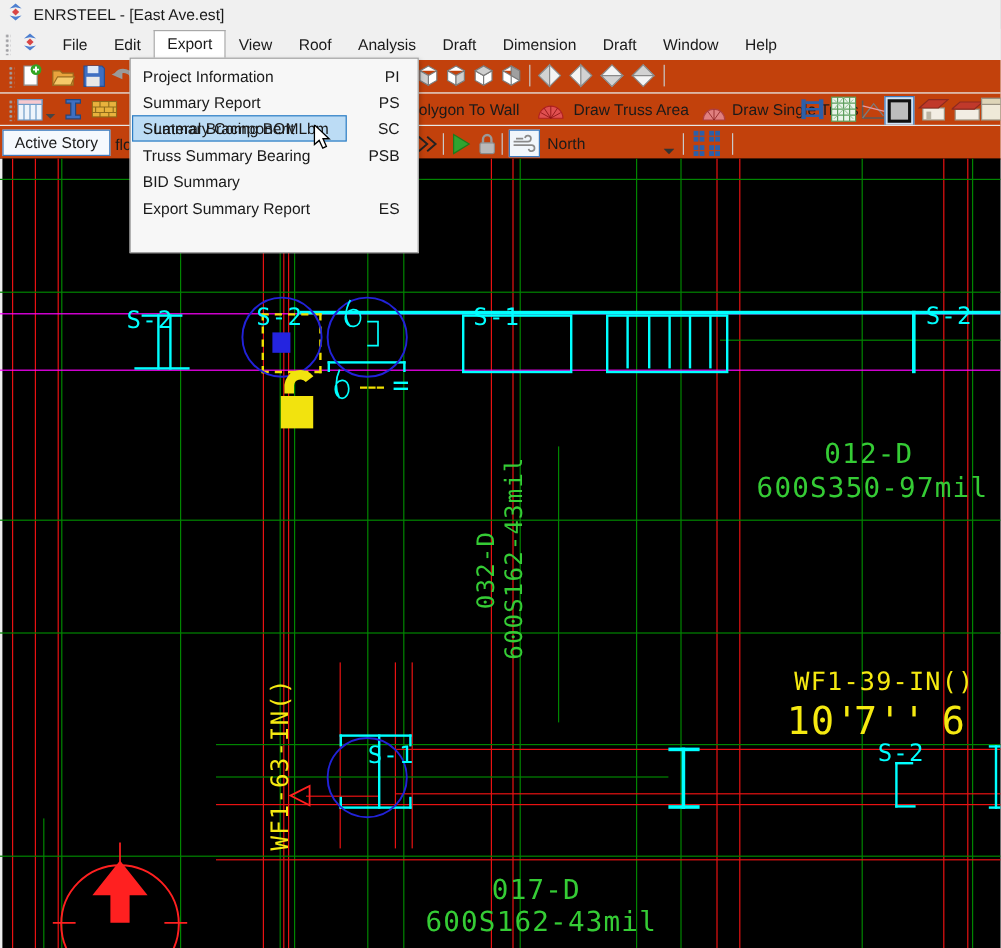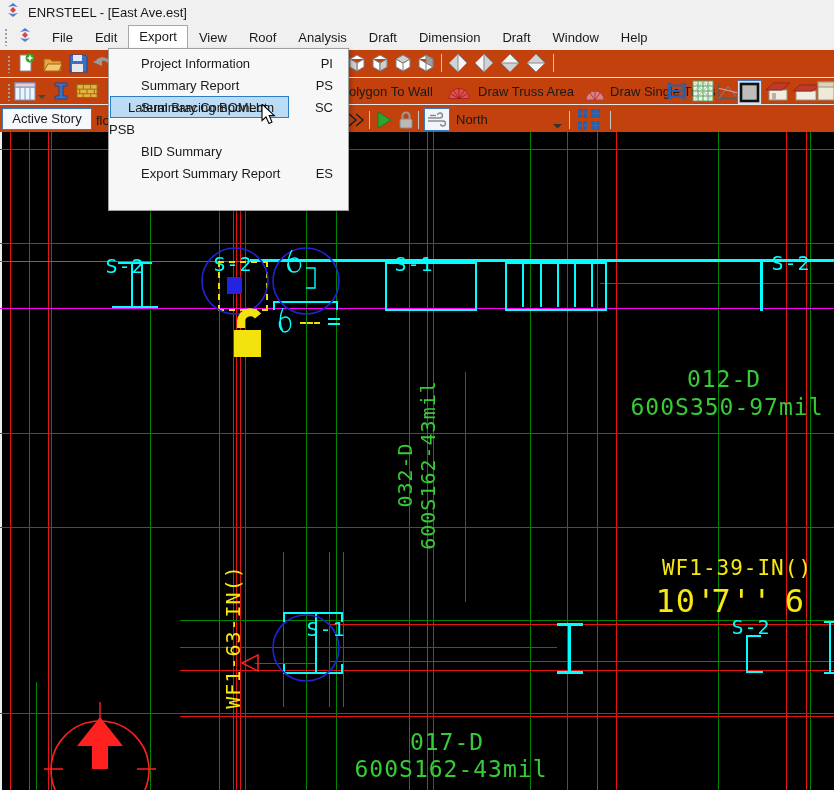--- a/index.html
+++ b/index.html
@@ -25,21 +25,21 @@
   #toolbar3{top:104px;height:28px;border-top:1px solid #e7e7e7;}
   .tb-abs{position:absolute;top:2px;}
   .tb-icon{position:absolute;width:22px;height:22px;display:flex;align-items:center;justify-content:center;}
   .tb-sep{position:absolute;top:4px;width:1px;height:18px;background:#c9c9c9;}
   .tb-label{position:absolute;top:6px;font-size:13px;color:#1a1a1a;white-space:nowrap;}
   .tb-btn-box{position:absolute;border:1px solid #3d7bbf;background:#eaf3fb;}
   
   #project-menu{position:absolute;left:108px;top:48px;width:239px;height:158px;background:#f7f7f7;
                 border:1px solid #a0a0a0;box-shadow:2px 2px 4px rgba(0,0,0,.25);z-index:60;padding-top:3px;}
   .pm-item{position:relative;height:22px;display:flex;align-items:center;font-size:13px;color:#1a1a1a;}
-  .pm-item .pm-label{margin-left:32px;flex:1;}
+  .pm-item .pm-label{margin-left:10px;flex:1;}
   .pm-item .pm-shortcut{margin-right:15px;}
   .pm-item.hl{background:#bcdcf5;border:1px solid #2d7dc4;height:20px;margin:0 1px;}
   .pm-item.hl .pm-label{margin-left:17px;}
   .pm-item.hl .pm-shortcut{margin-right:14px;}
   
   #canvas{position:absolute;left:0;top:132px;width:834px;height:658px;background:#000;overflow:hidden;}
   #canvas-edge{position:absolute;left:0;top:0;width:2px;height:658px;background:#ededed;}
   .vl,.hl{position:absolute;justify-content:center;}
   .cv-label{position:absolute;font-family:"DejaVu Sans Mono",monospace;white-space:nowrap;
             transform:translate(-50%,-50%);letter-spacing:1px;}
@@ -450,20 +450,21 @@
     </div>
     <div class="pm-item hl">
       <span class="pm-label">Lateral Bracing BOM</span>
       <span class="pm-shortcut">Lbm</span>
     </div>
     <div class="pm-item">
       <span class="pm-label">Summary Component</span>
       <span class="pm-shortcut">SC</span>
     </div>
     <div class="pm-item">
+      <span class="pm-label">Truss Summary Bearing</span>
       <span class="pm-shortcut">PSB</span>
     </div>
     <div class="pm-item">
       <span class="pm-label">BID Summary</span>
       <span class="pm-shortcut"></span>
     </div>
     <div class="pm-item">
       <span class="pm-label">Export Summary Report</span>
       <span class="pm-shortcut">ES</span>
     </div>

